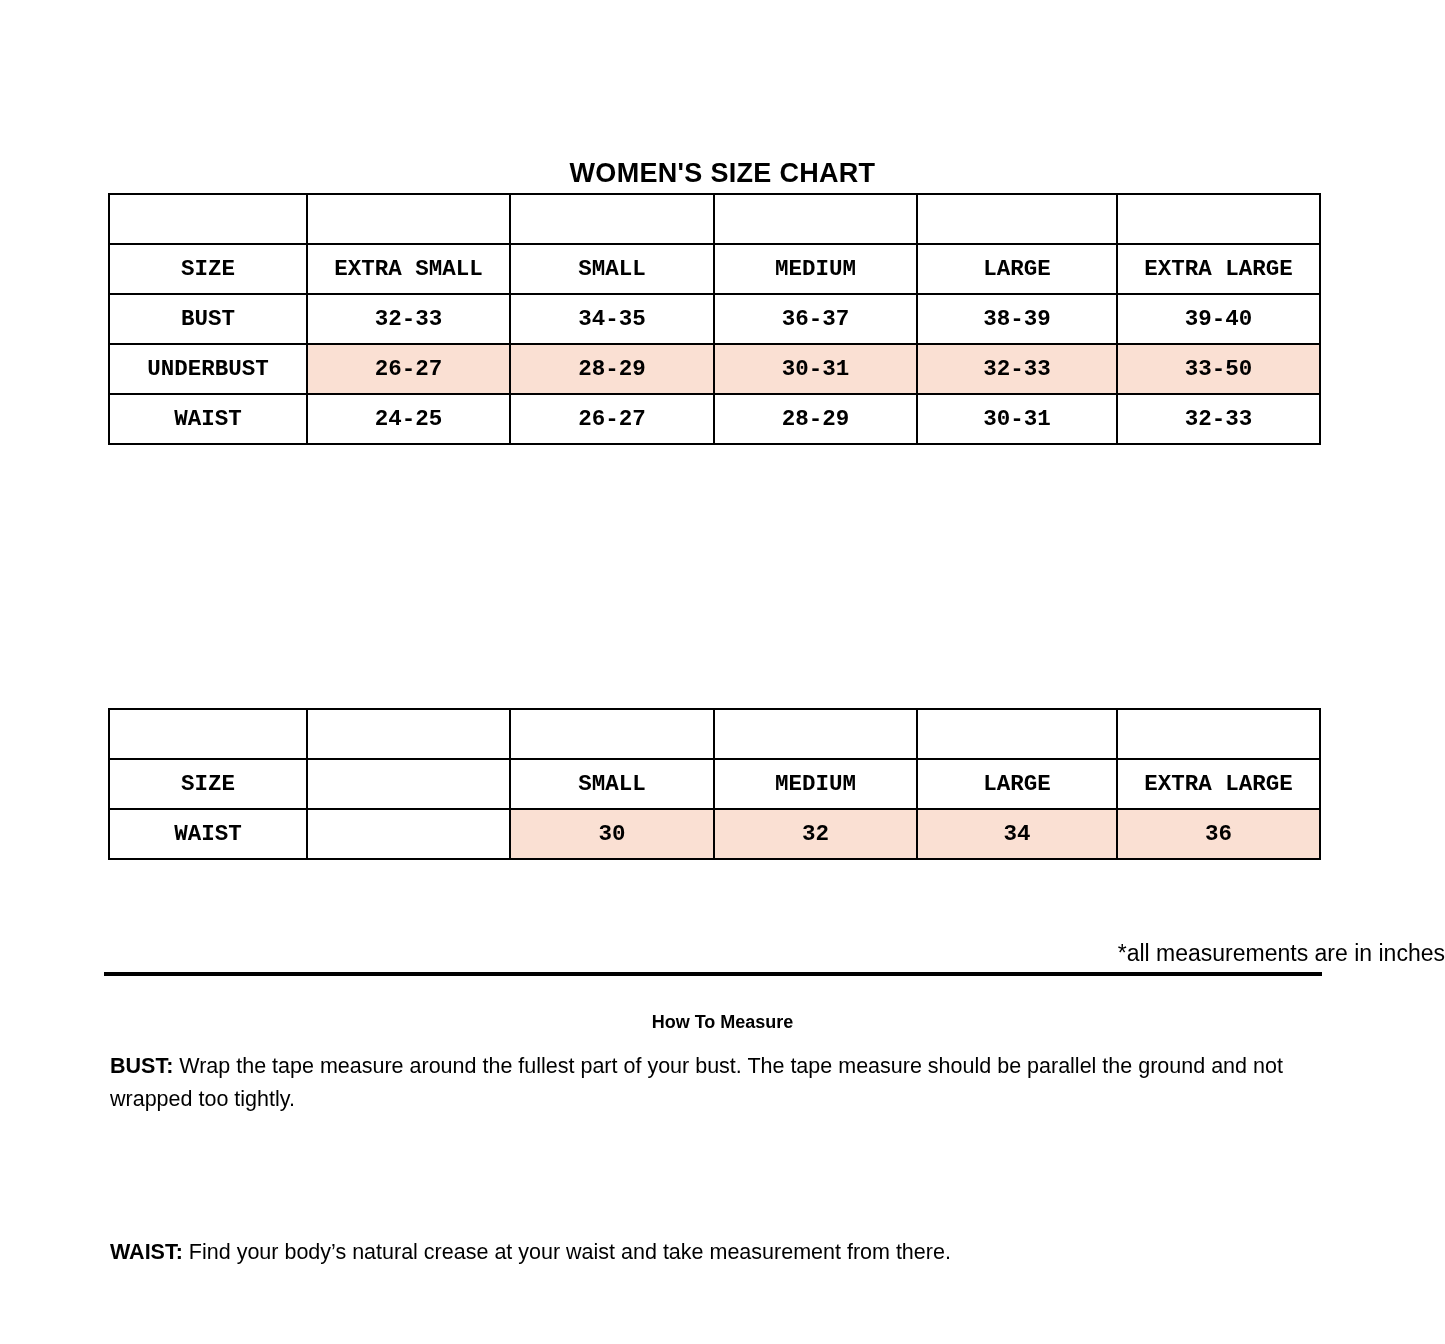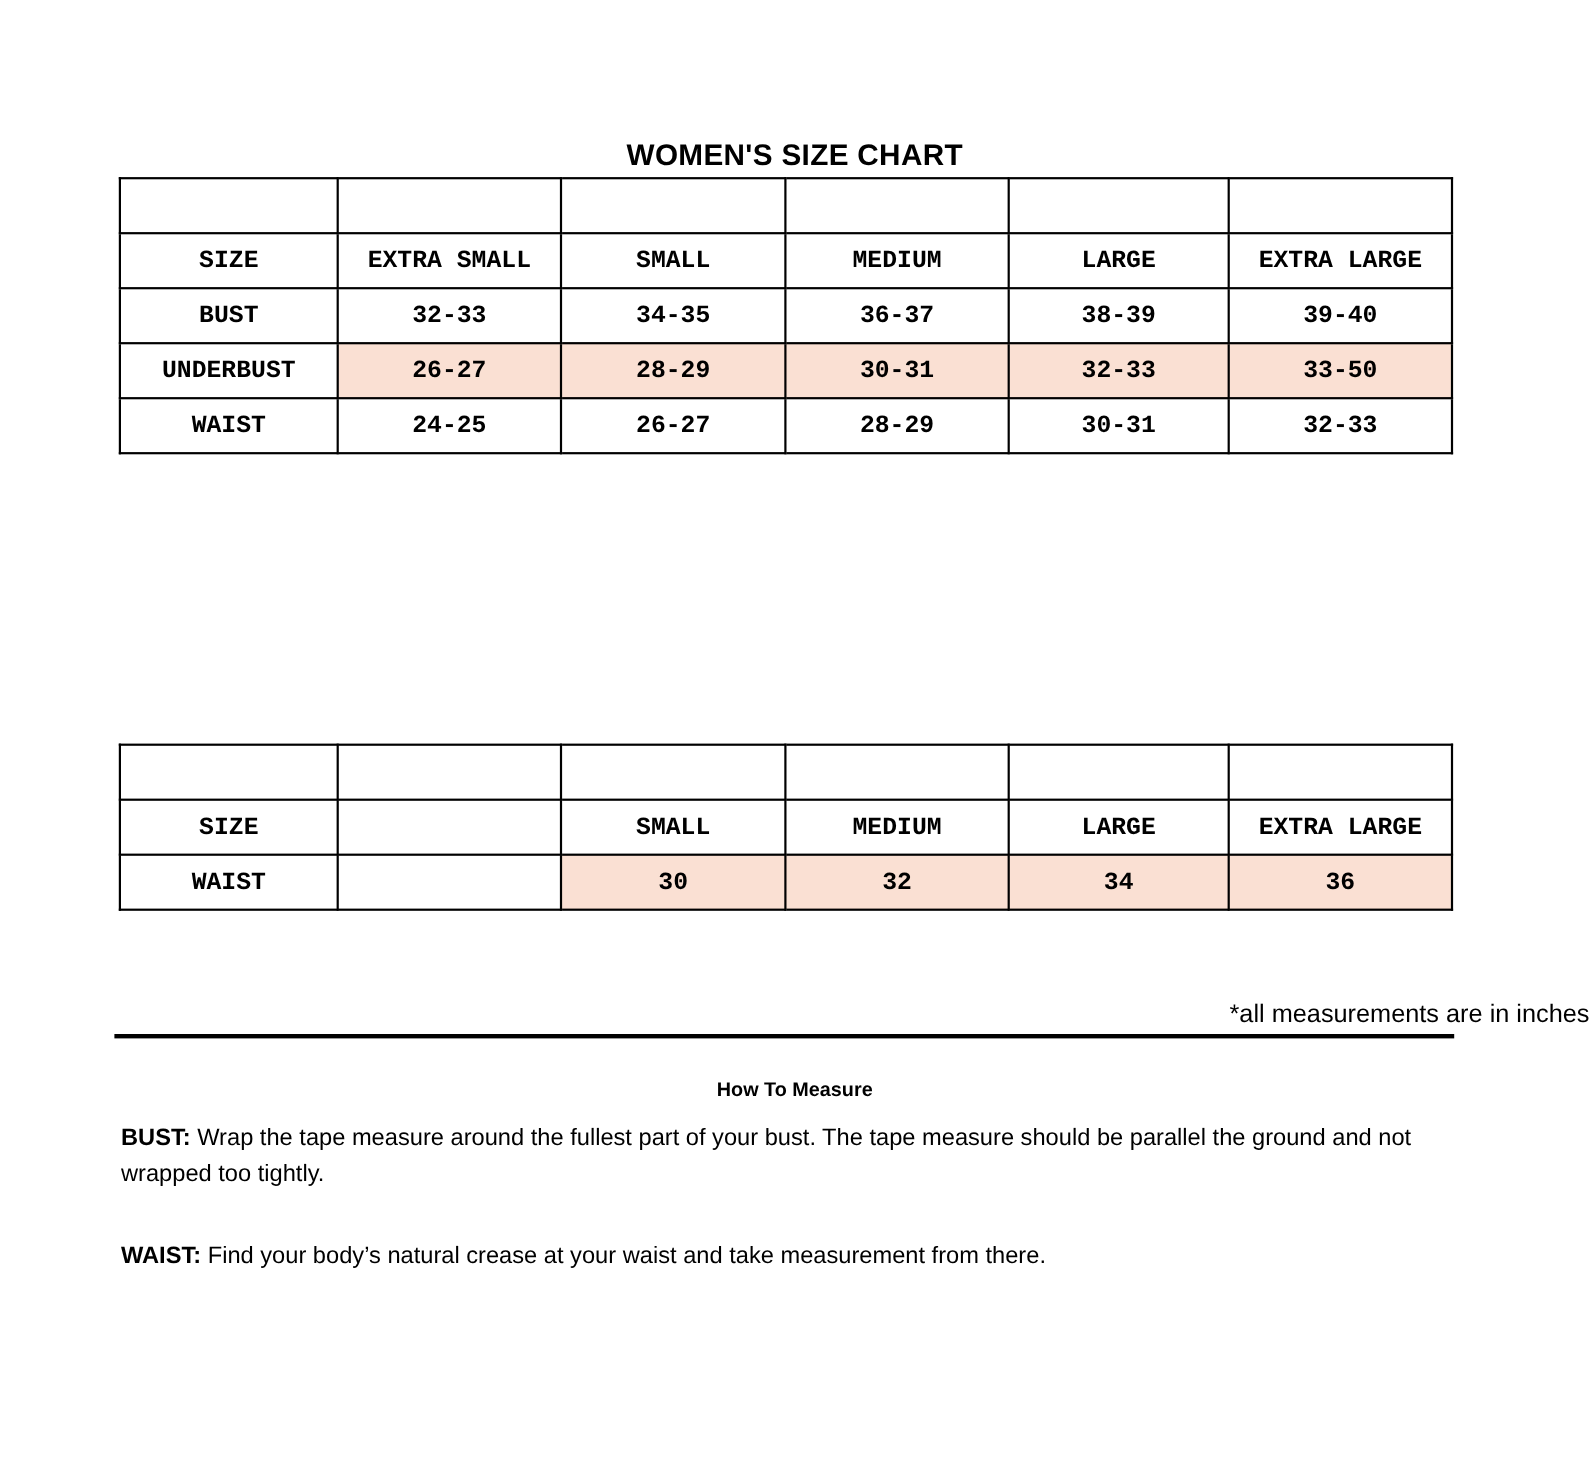--- a/index.html
+++ b/index.html
@@ -13,20 +13,21 @@
     font-family: "Liberation Sans", sans-serif;
     color: #000000;
     position: relative;
     overflow: hidden;
   }
   .page {
     width: 1445px;
     height: 1260px;
     position: relative;
     box-sizing: border-box;
+    margin-top: 32px;
   }
 
   
   .chart-title {
     text-align: center;
     font-weight: bold;
     font-size: 27px;
     letter-spacing: 0.3px;
   }
   #womens-title {
@@ -106,21 +107,21 @@
   .measure-block {
     position: absolute;
     left: 110px;
     width: 1210px;
     font-size: 21.5px;
     line-height: 33px;
   }
   .measure-block b { font-weight: bold; }
   #m-bust { top: 1018px; }
   #m-underbust { top: 1090px; }
-  #m-waist { top: 1125px; }
+  #m-waist { top: 1204px; }
 </style>
 </head>
 <body>
 
 <div class="page">
 
   <div id="womens-title" class="chart-title">WOMEN'S SIZE CHART</div>
 
   <table id="womens-table" class="size-table">
     <colgroup>

